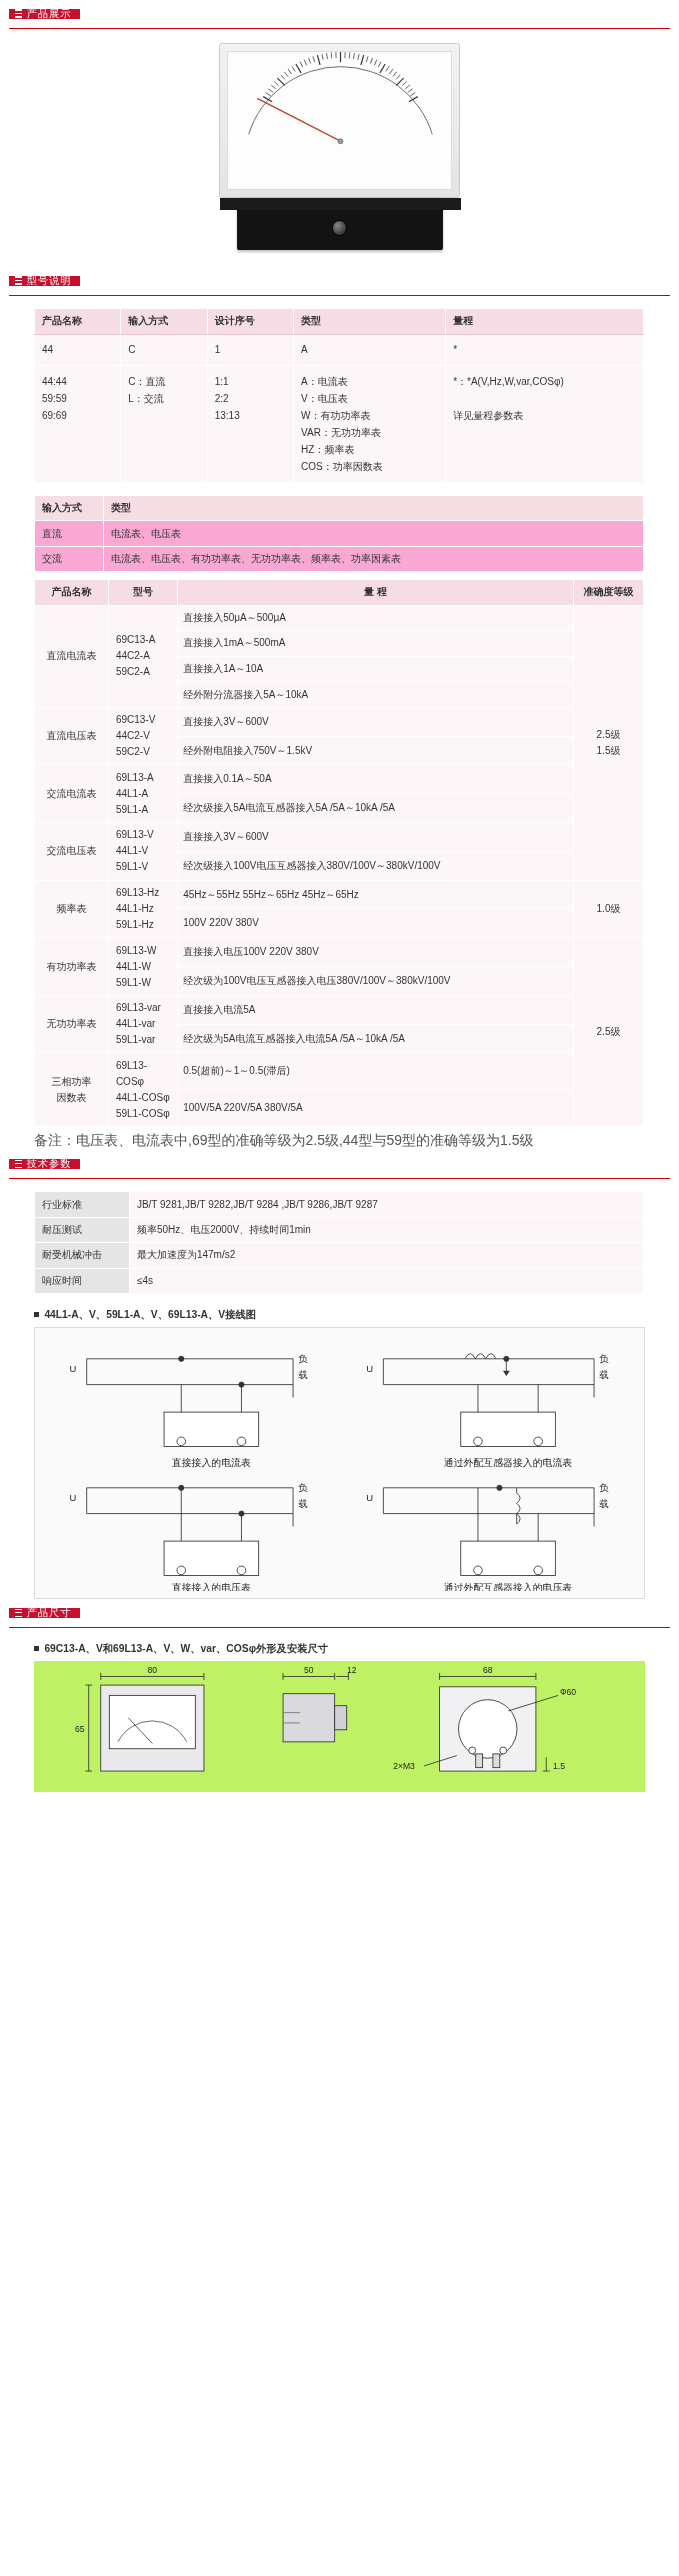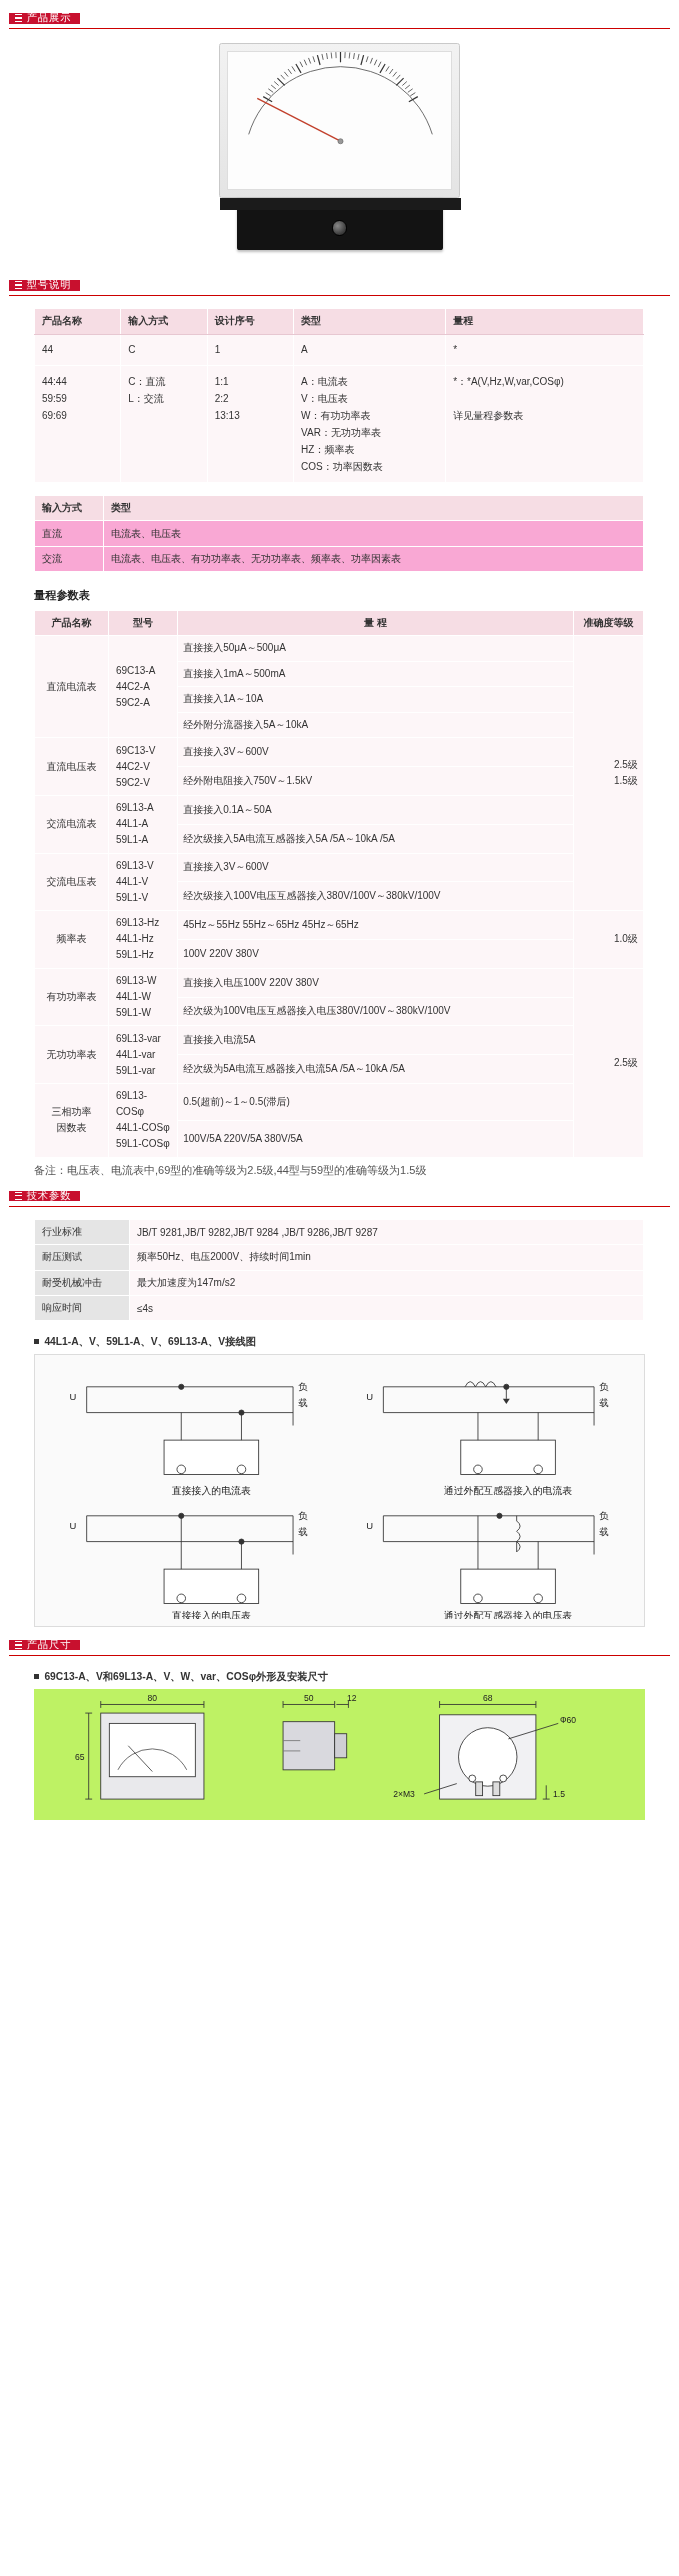--- a/index.html
+++ b/index.html
@@ -9,21 +9,21 @@
     font-family: "Liberation Sans", sans-serif;
     font-size: 10.3px;
     color: #333;
     background: #fff;
   }
   .page { width: 679px; padding: 0 0 8.6px 0; }
 
   
   .sec-head {
     display: flex;
-    align-items: center;
+    align-items: flex-start;
     height: 20.6px;
     margin: 8.6px 8.6px 0 8.6px;
     border-bottom: 1.7px solid #c00;
   }
   .sec-head .tag {
     background: #c8102e;
     color: #fff;
     font-size: 10.3px;
     padding: 0 8.6px 0 6.9px;
     display: flex;
@@ -151,24 +151,24 @@
   }
   .range-tbl td {
     background: #fdf6f8;
     border: 0.9px solid #fff;
     padding: 4.3px 5.2px;
     line-height: 1.6;
     vertical-align: middle;
   }
   .range-tbl td.name { text-align: center; width: 74px; }
   .range-tbl td.model { width: 69px; text-align: left; padding-left: 6.9px; }
-  .range-tbl td.grade { text-align: right; width: 70px; }
+  .range-tbl td.grade { text-align: center; width: 70px; }
   .note {
     margin: 5.2px 0 0 34px;
-    font-size: 11px;
+    font-size: 14px;
     color: #555;
   }
 
   
   .tech-tbl {
     border-collapse: collapse;
     width: 610px;
     margin: 12px 0 0 34px;
     font-size: 10px;
   }
@@ -343,21 +343,20 @@
       <td class="k">直流</td>
       <td>电流表、电压表</td>
     </tr>
     <tr>
       <td class="k">交流</td>
       <td>电流表、电压表、有功功率表、无功功率表、频率表、功率因素表</td>
     </tr>
   </tbody>
     </table>
 
-  <div class="blk-title">量程参数表</div>
 
   <table class="range-tbl">
     <tbody>
         <tr>
       <th style="width:74px">产品名称</th>
       <th style="width:69px">型号</th>
       <th>量        程</th>
       <th style="width:70px">准确度等级</th>
     </tr>
 

